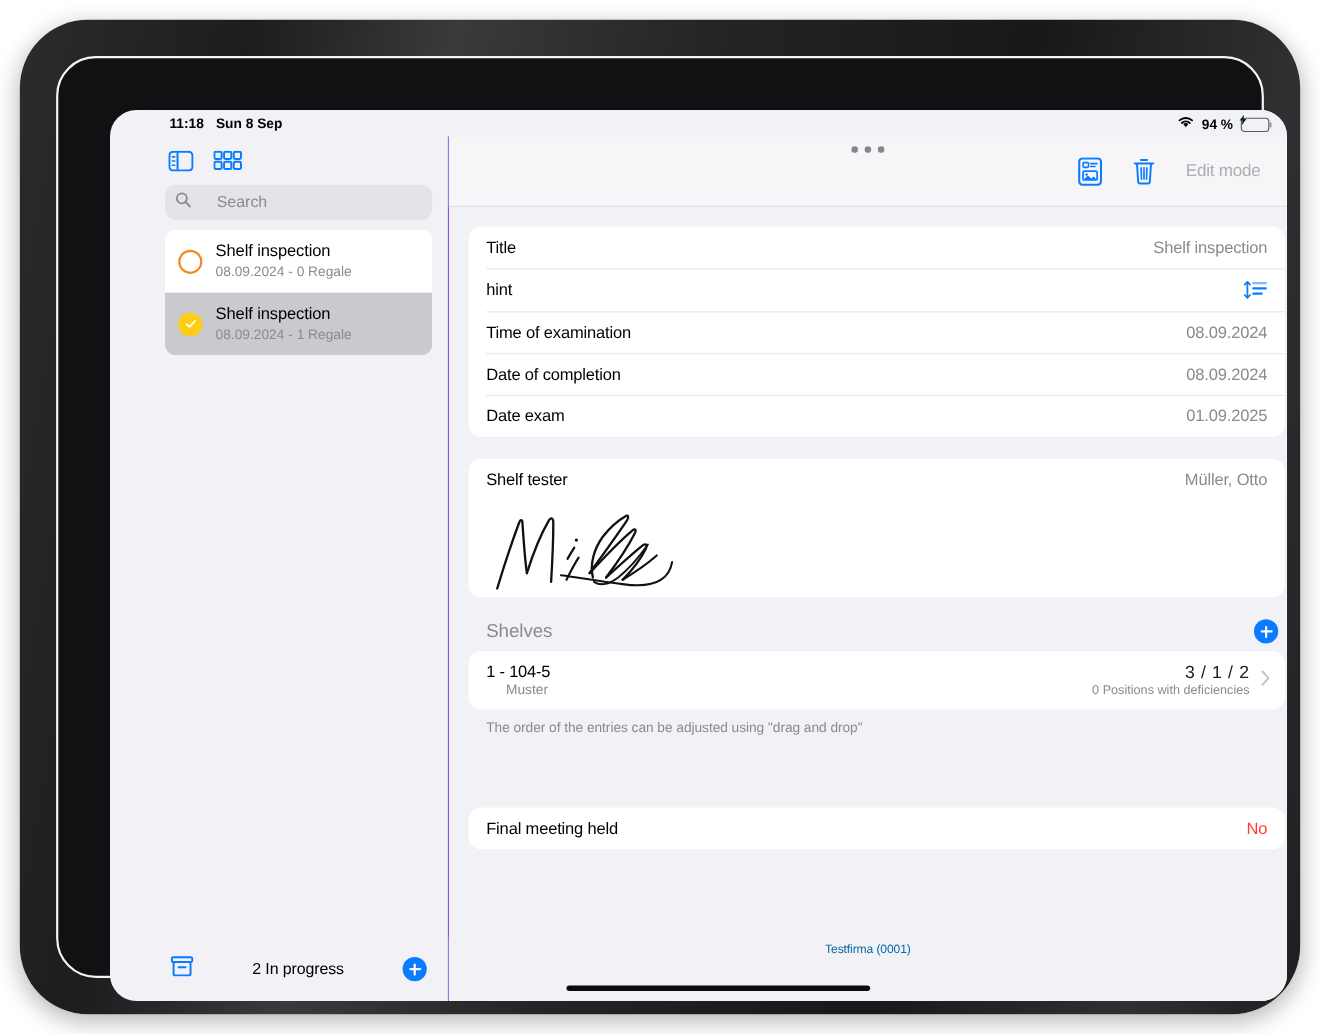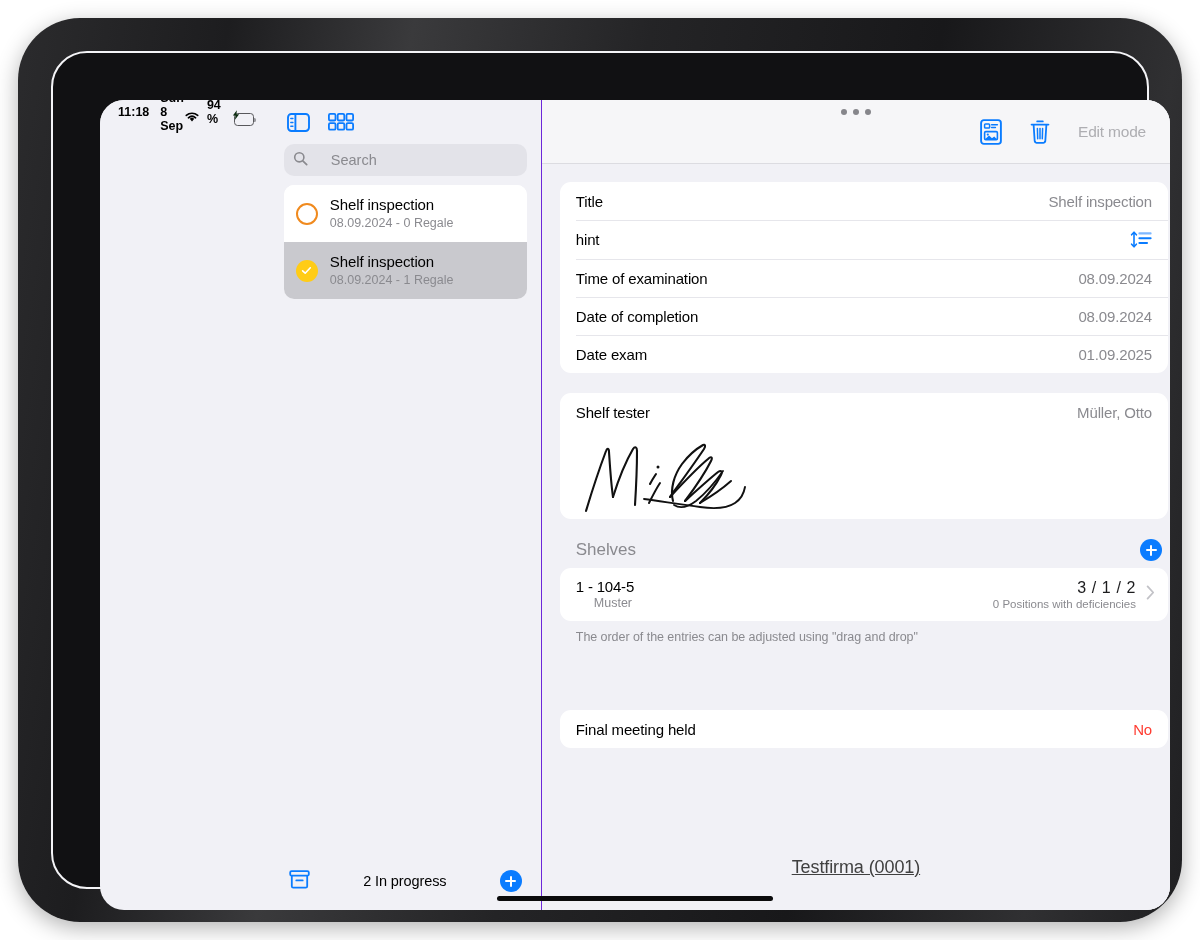--- a/index.html
+++ b/index.html
@@ -51,20 +51,22 @@
     height: 13px;
     border-radius: 50%;
     background: radial-gradient(circle at 35% 32%, #bdbdc2 0%, #8e8e93 55%, #6a6a6f 100%);
   }
 
   
   #screen-inner {
     position: absolute;
     inset: 0;
     display: flex;
+    flex-direction: column;
+    margin-left: 36px;
   }
 
   
   #status-bar {
     height: 24px;
     flex: 0 0 24px;
     display: flex;
     align-items: center;
     padding: 0 16px 0 18px;
     background: #f1f1f6;
@@ -373,24 +375,23 @@
   
   #detail-footer {
     flex: 0 0 58px;
     display: flex;
     align-items: flex-start;
     justify-content: center;
     background: #f1f1f6;
     padding-top: 5px;
   }
   #company-label {
-    font-size: 18px;
-    color: #404040;
+    font-size: 11px;
+    color: #0369a1;
     letter-spacing: -0.1px;
-    text-decoration: underline;
   }
 
   #home-indicator {
     position: absolute;
     left: 50%;
     bottom: 9px;
     transform: translateX(-50%);
     width: 276px;
     height: 5px;
     border-radius: 3px;

